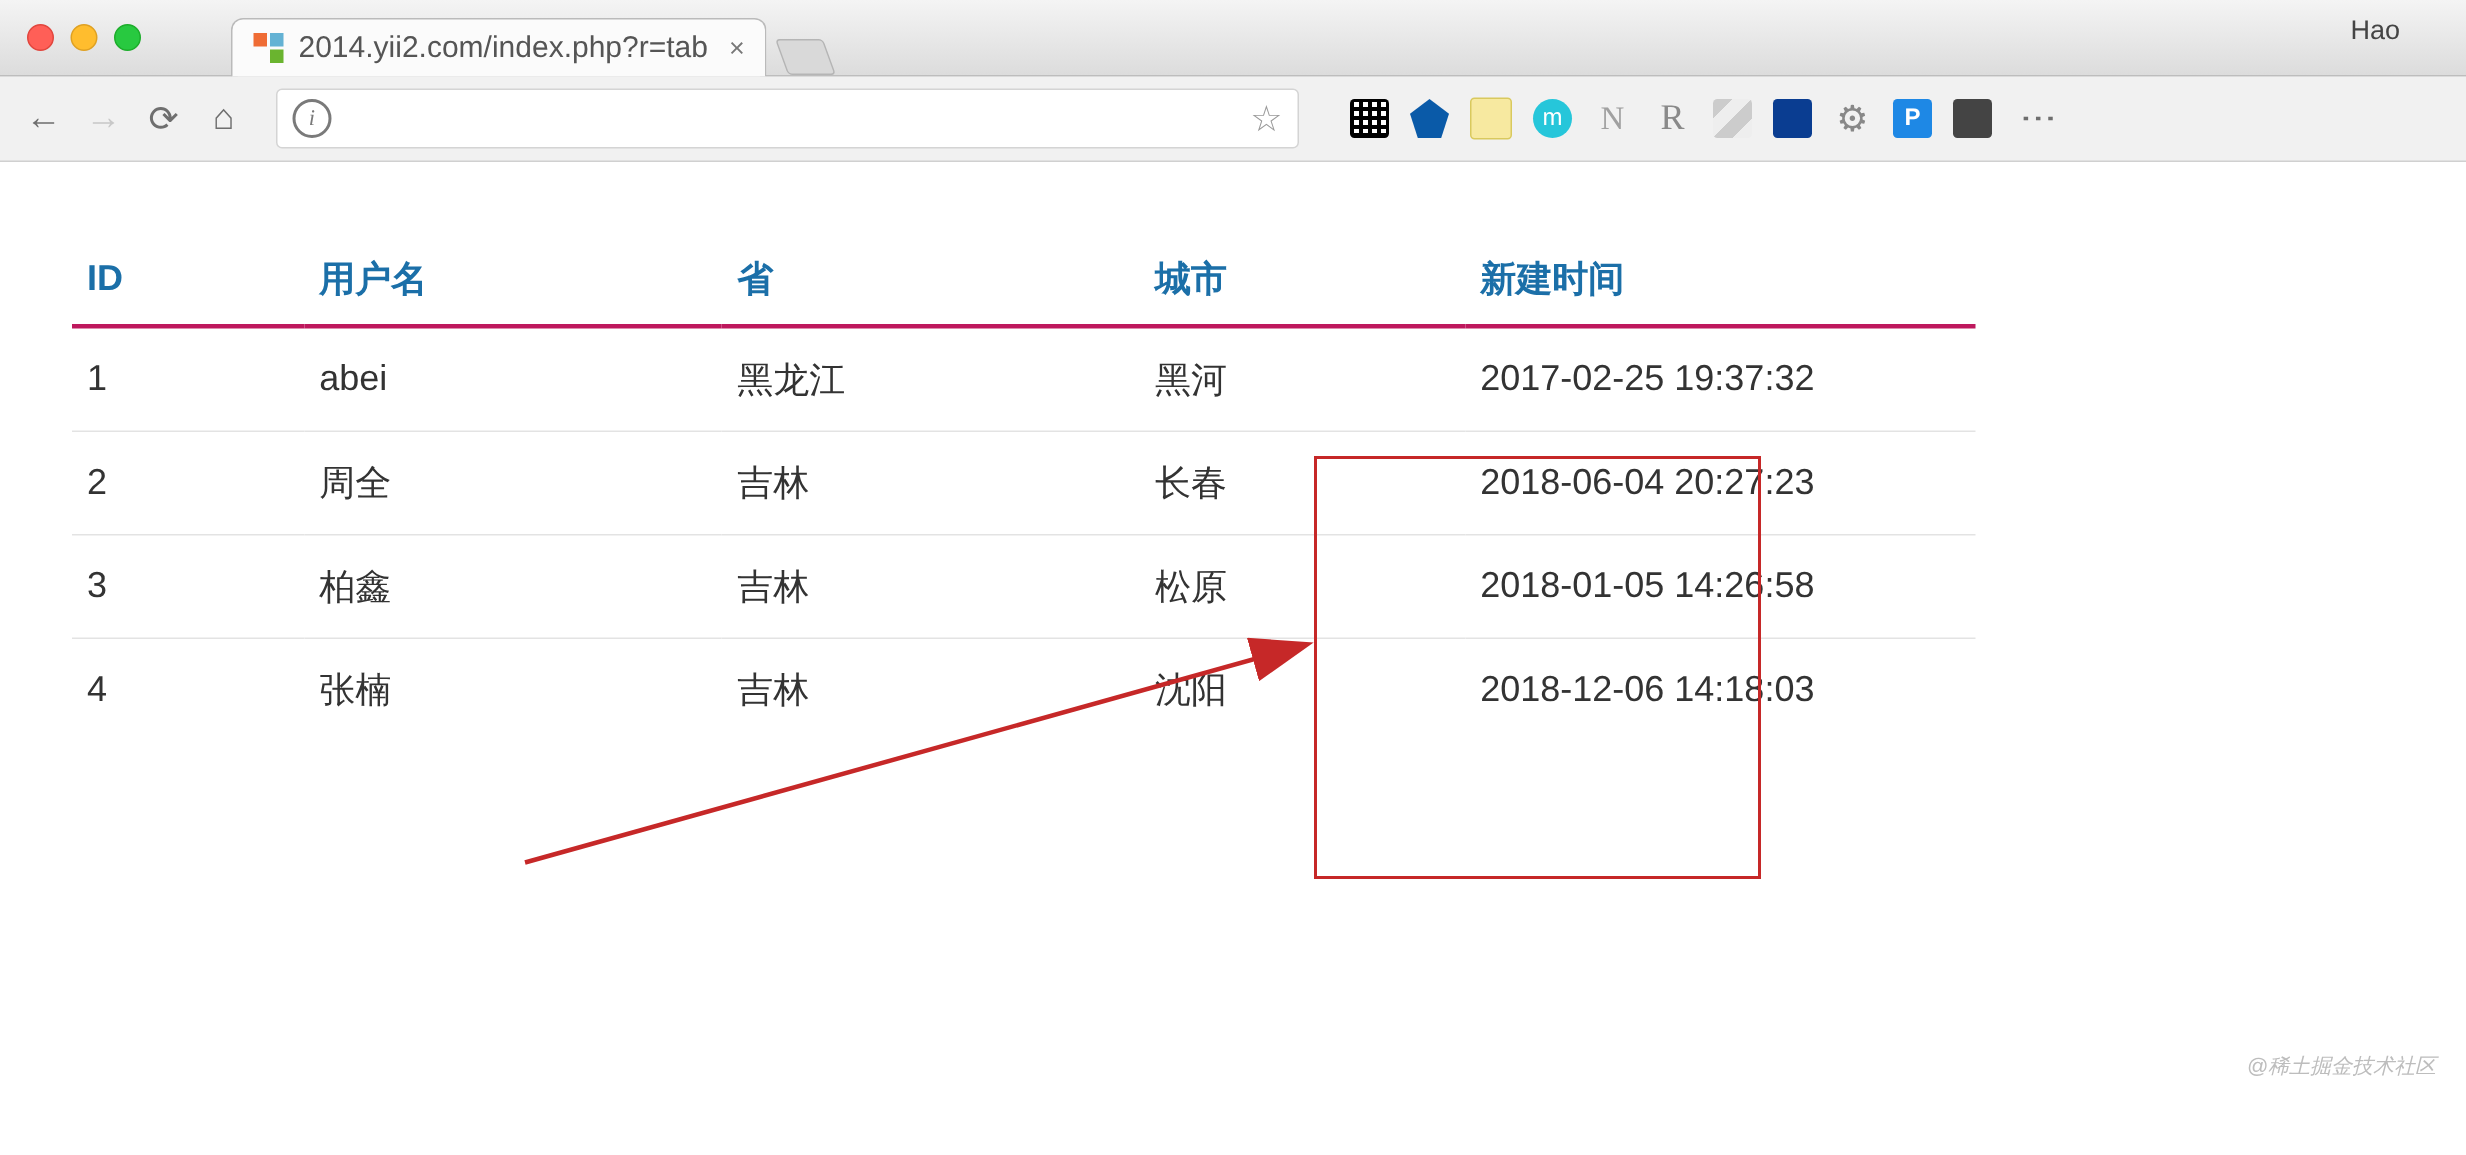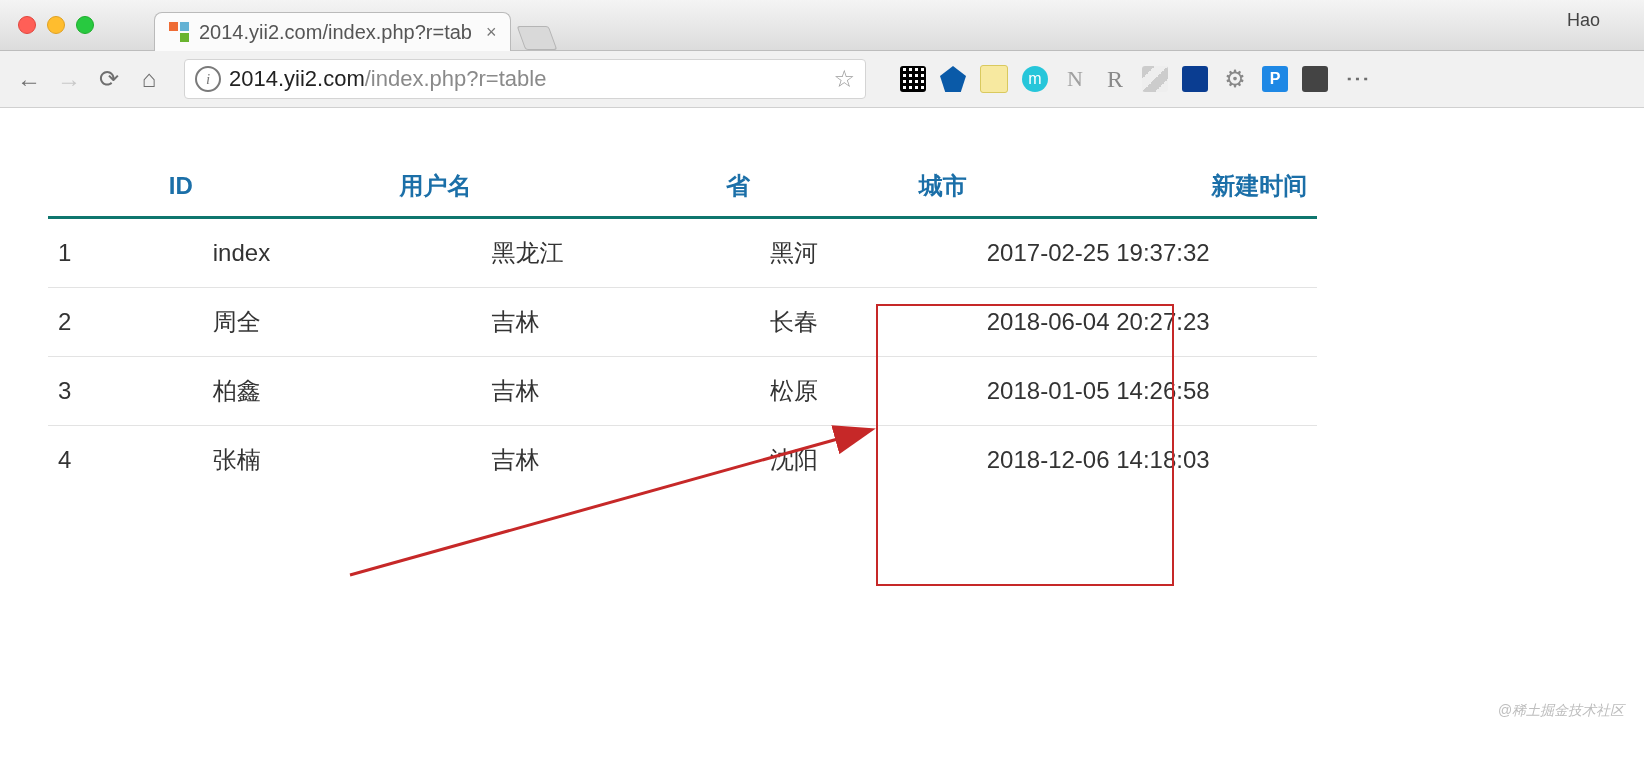--- a/index.html
+++ b/index.html
@@ -198,24 +198,24 @@
     margin-bottom: 18px;
     color: #333;
   }
   .summary b { font-weight: 700; }
 
   table {
     width: 82%;
     border-collapse: collapse;
   }
   thead th {
-    text-align: right;
+    text-align: left;
     font-weight: 700;
     color: #1b6fa8;
-    border-bottom: 3px solid #0f766e;
+    border-bottom: 3px solid #be185d;
     padding: 14px 10px;
     font-size: 24px;
   }
   tbody td {
     padding: 18px 10px;
     border-bottom: 1px solid #e3e3e3;
     font-size: 24px;
     color: #333;
   }
   tbody tr:last-child td { border-bottom: none; }
@@ -269,23 +269,20 @@
 </div>
 
 <div class="toolbar">
   <span class="nav-btn">←</span>
   <span class="nav-btn disabled">→</span>
   <span class="nav-btn">⟳</span>
   <span class="nav-btn">⌂</span>
 
   <div class="omnibox">
     <span class="info-icon">i</span>
-    <span class="url">
-      <span>2014.yii2.com</span><span class="path">/index.php?r=table</span>
-    </span>
     <span class="star">☆</span>
   </div>
 
   <div class="ext-row">
     <span class="ext qr"></span>
     <span class="ext vimium"></span>
     <span class="ext note"></span>
     <span class="ext m">m</span>
     <span class="ext n">N</span>
     <span class="ext r">R</span>
@@ -313,21 +310,21 @@
         <th>ID</th>
         <th>用户名</th>
         <th>省</th>
         <th>城市</th>
         <th>新建时间</th>
       </tr>
     </thead>
     <tbody id="tbody">
         <tr>
           <td>1</td>
-          <td>index</td>
+          <td>abei</td>
           <td>黑龙江</td>
           <td>黑河</td>
           <td>2017-02-25 19:37:32</td>
         </tr>
         <tr>
           <td>2</td>
           <td>周全</td>
           <td>吉林</td>
           <td>长春</td>
           <td>2018-06-04 20:27:23</td>

